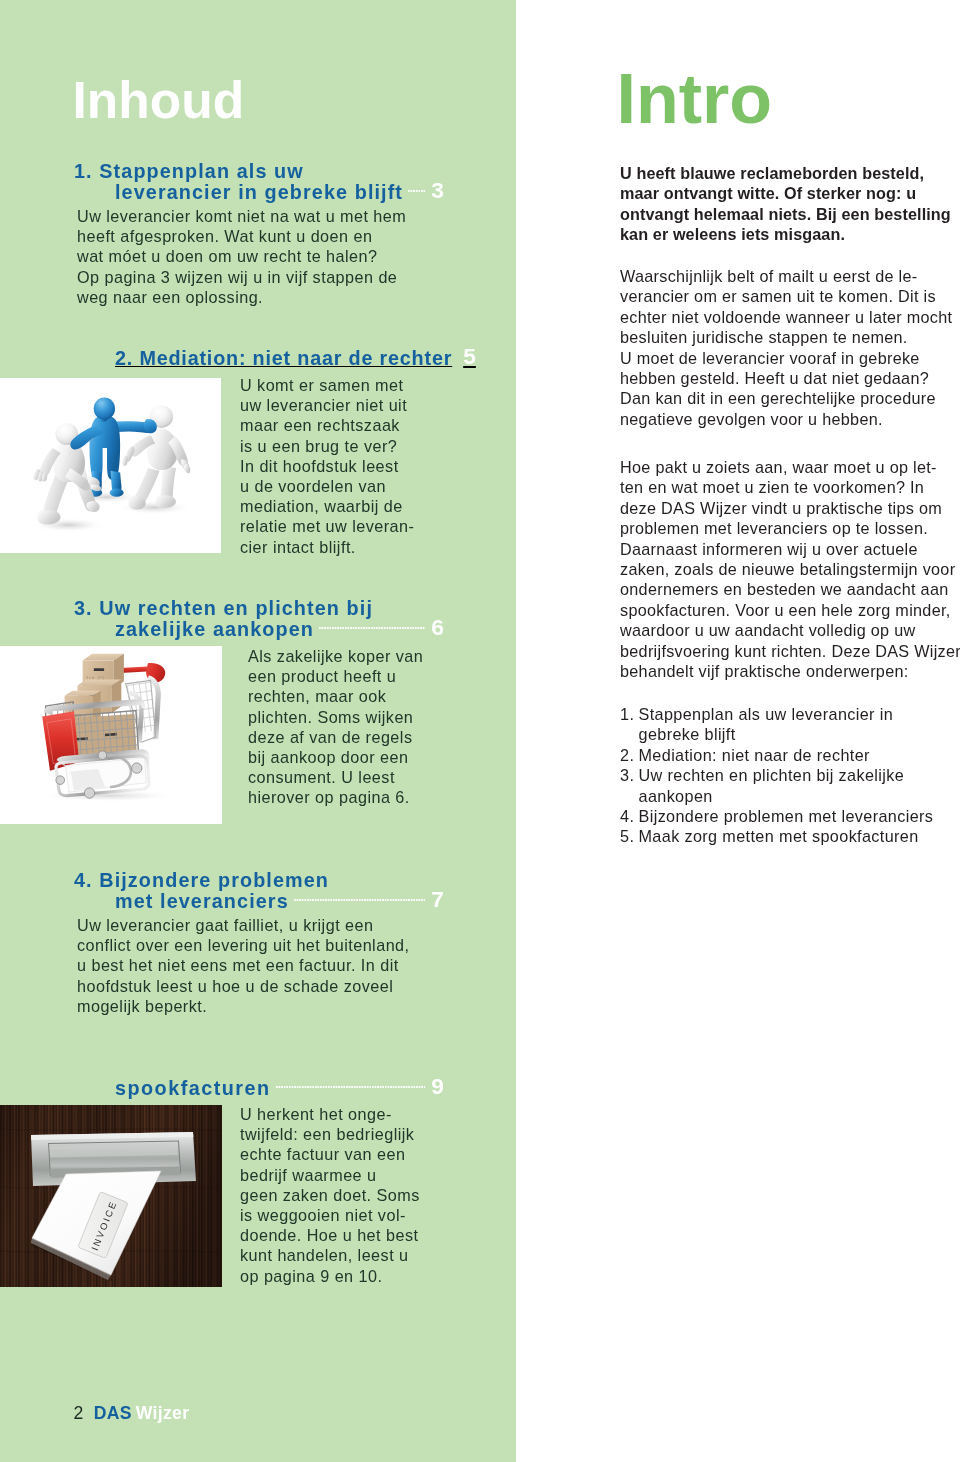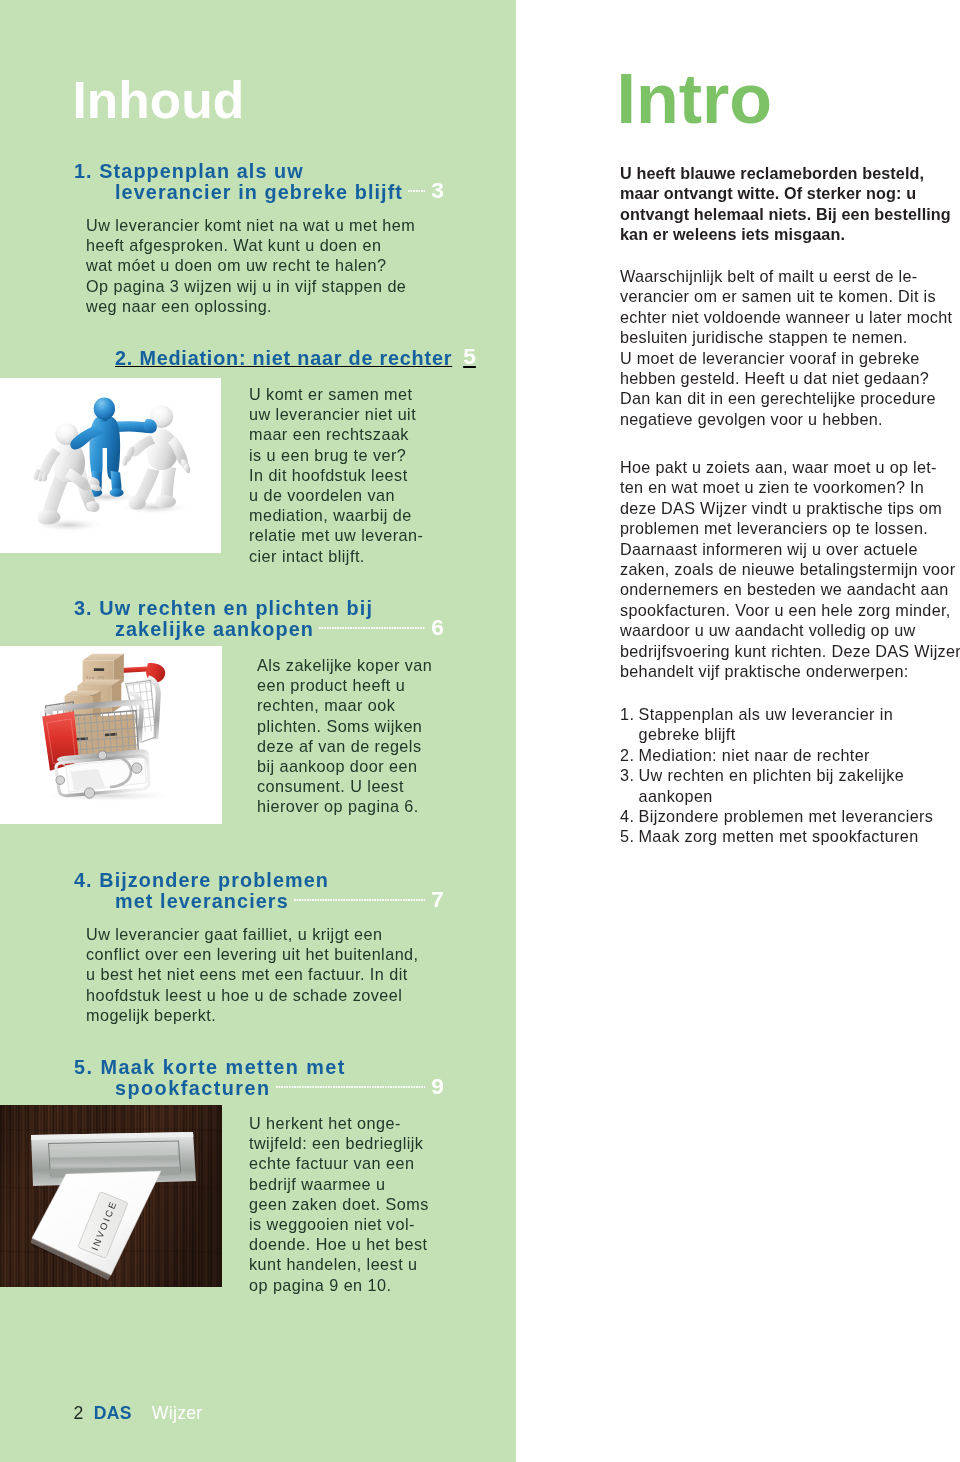--- a/index.html
+++ b/index.html
@@ -10,21 +10,21 @@
 
   
   .toc-title{position:absolute;left:72.5px;top:72px;font-size:51.5px;font-weight:700;
              color:#ffffff;letter-spacing:0;line-height:56px;}
   .intro-title{position:absolute;left:616.5px;top:70.5px;font-size:70px;font-weight:700;
              color:#7ec267;letter-spacing:0;line-height:56px;}
 
   .sec{position:absolute;}
   .sec h2{margin:0;font-size:19.8px;font-weight:700;color:#15619f;line-height:21px;
           letter-spacing:1.1px;}
-  .sec .body, p.body{margin:12px;font-size:16.2px;font-weight:400;color:#20382a;line-height:20.2px;
+  .sec .body, p.body{margin:3px;font-size:16.2px;font-weight:400;color:#20382a;line-height:20.2px;
           letter-spacing:0.46px;}
 
   .hl{display:flex;align-items:center;margin-left:41px;}
   .sec.tight h2{letter-spacing:0.8px;}
   .sec.wide h2{letter-spacing:1.48px;}
   .hl .txt{white-space:nowrap;}
   .leader{flex:1 1 auto;min-width:0;margin:0 5px 0 5px;position:relative;height:1.9px;
           bottom:1.6px;overflow:hidden;
           background-image:linear-gradient(to right,
               rgba(255,255,255,0.96) 0 1.45px, rgba(255,255,255,0) 1.45px 2.6px);
@@ -32,21 +32,21 @@
   .pnum{font-size:22.8px;font-weight:700;color:#ffffff;line-height:21px;margin-left:1px;
         letter-spacing:0;position:relative;top:-2px;}
 
   .photo{position:absolute;left:0;background:#fff;overflow:hidden;}
   .photo svg{display:block;}
 
   .footer{position:absolute;left:73.5px;top:1403px;display:flex;align-items:baseline;
           font-size:16px;}
   .footer .pg{color:#1d2a22;font-weight:400;font-size:17.6px;letter-spacing:0.5px;}
   .footer .das{color:#15619f;font-weight:700;font-size:17.6px;margin-left:10px;letter-spacing:0.3px;text-align:center;}
-  .footer .wij{color:#ffffff;font-weight:400;font-size:17.6px;margin-left:20px;letter-spacing:0.3px;}
+  .footer .wij{color:#ffffff;font-weight:700;font-size:17.6px;margin-left:4px;letter-spacing:0.3px;}
 
   
   .rcol{position:absolute;left:620px;width:345px;}
   .rcol p{margin:0;font-size:16.2px;color:#231f20;line-height:20.4px;letter-spacing:0.3px;
           white-space:nowrap;}
   .rcol p.b{font-weight:700;letter-spacing:0.1px;}
   .rlist{position:absolute;left:620px;font-size:16.2px;color:#231f20;line-height:20.4px;
          letter-spacing:0.38px;}
   .rlist .li{display:flex;}
   .rlist .li .n{width:18.5px;flex:0 0 18.5px;}
@@ -103,21 +103,21 @@
         <span class="txt">met leveranciers</span>
         <span class="leader"></span>
         <span class="pnum">7</span>
       </span>
     </h2>
     <p class="body"><span>Uw leverancier gaat failliet, u krijgt een</span><br><span>conflict over een levering uit het buitenland,</span><br><span>u best het niet eens met een factuur. In dit</span><br><span>hoofdstuk leest u hoe u de schade zoveel</span><br><span>mogelijk beperkt.</span></p>
   </div>
 
   <div class="sec wide" style="left:74px;top:1057px;width:370px;">
     <h2>
-      <span class="txt">5. Maak korte metten met</span><br>
+      <br>
       <span class="hl">
         <span class="txt">spookfacturen</span>
         <span class="leader"></span>
         <span class="pnum">9</span>
       </span>
     </h2>
   </div>
   <p class="body sec" style="left:237px;top:1101px;width:215px;"><span>U herkent het onge-</span><br><span>twijfeld: een bedrieglijk</span><br><span>echte factuur van een</span><br><span>bedrijf waarmee u</span><br><span>geen zaken doet. Soms</span><br><span>is weggooien niet vol-</span><br><span>doende. Hoe u het best</span><br><span>kunt handelen, leest u</span><br><span>op pagina 9 en 10.</span></p>
 
   <div class="rcol" style="top:163px;">

